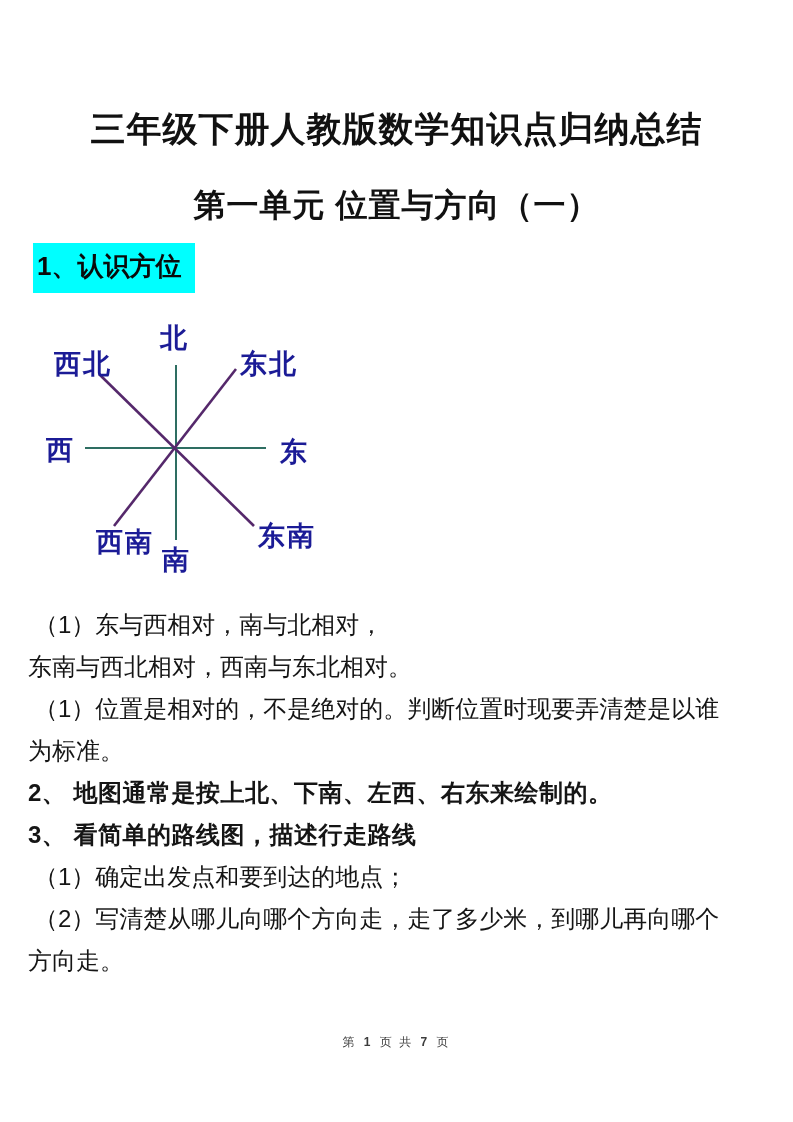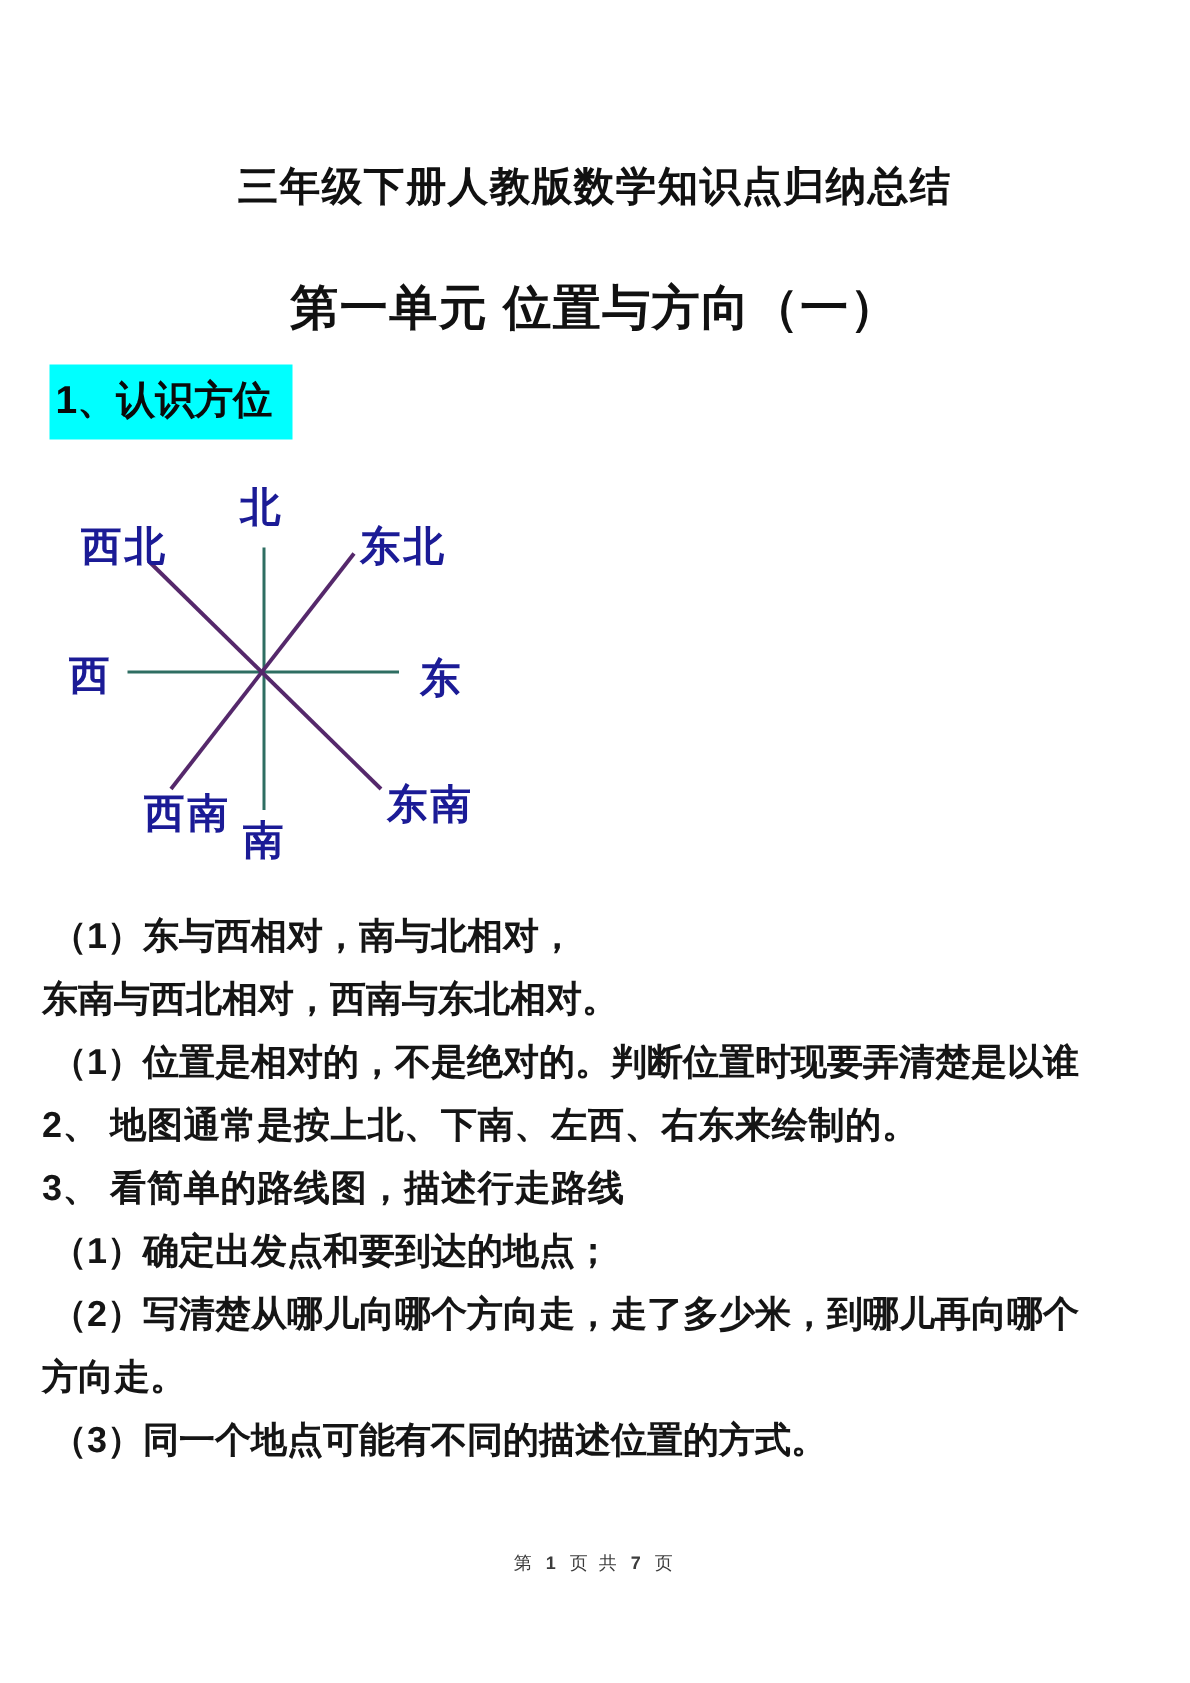--- a/index.html
+++ b/index.html
@@ -8,21 +8,21 @@
     background: #ffffff;
     font-family: "Liberation Sans", sans-serif;
     color: #111111;
     overflow: hidden;
   }
   .page { position: relative; width: 793px; height: 1122px; background: #ffffff; }
 
   .doc-title {
     position: absolute; top: 106px; left: 0; width: 100%;
     text-align: center;
-    font-size: 27px; font-weight: 700; letter-spacing: 1px;
+    font-size: 35px; font-weight: 700; letter-spacing: 1px;
     color: #111111;
   }
   .unit-title {
     position: absolute; top: 184px; left: 0; width: 100%;
     text-align: center;
     font-size: 32px; font-weight: 700; letter-spacing: 1px;
     color: #111111;
   }
   .section-heading {
     position: absolute; top: 243px; left: 33px;
@@ -48,21 +48,21 @@
   .lbl-e  { left: 242px; top: 122px; }
   .lbl-sw { left: 26px;  top: 212px; margin-left: 32px; }
   .lbl-s  { left: 124px; top: 230px; }
   .lbl-se { left: 220px; top: 206px; }
 
   
   .body-text {
     position: absolute; left: 28px; top: 604px; right: 24px;
     font-size: 24px; color: #151515;
   }
-  .line { height: 42px; line-height: 42px; white-space: nowrap; font-weight: bold; }
+  .line { height: 42px; line-height: 42px; white-space: nowrap; }
   .line.indent { padding-left: 6px; }
   .line.bold { font-weight: 700; letter-spacing: 0.5px; }
 
   .footer {
     position: absolute; top: 1034px; left: 0; width: 100%;
     text-align: center;
     font-size: 12px; color: #3c3c3c; letter-spacing: 2px;
   }
   .footer .num { font-weight: 700; margin: 0 2px; }
 </style>
@@ -91,26 +91,26 @@
     <span class="compass-label lbl-e">东</span>
     <span class="compass-label lbl-sw">西南</span>
     <span class="compass-label lbl-s">南</span>
     <span class="compass-label lbl-se">东南</span>
   </div>
 
   <div class="body-text">
     <div class="line indent">（1）东与西相对，南与北相对，</div>
     <div class="line">东南与西北相对，西南与东北相对。</div>
     <div class="line indent">（1）位置是相对的，不是绝对的。判断位置时现要弄清楚是以谁</div>
+    <div class="line">为标准。</div>
     <div class="line bold">2、 地图通常是按上北、下南、左西、右东来绘制的。</div>
     <div class="line bold">3、 看简单的路线图，描述行走路线</div>
     <div class="line indent">（1）确定出发点和要到达的地点；</div>
     <div class="line indent">（2）写清楚从哪儿向哪个方向走，走了多少米，到哪儿再向哪个</div>
     <div class="line">方向走。</div>
-    <div class="line indent">（3）同一个地点可能有不同的描述位置的方式。</div>
   </div>
 
   <div class="footer">
     <span>第</span>
     <span class="num">1</span>
     <span>页 共</span>
     <span class="num">7</span>
     <span>页</span>
   </div>
 

